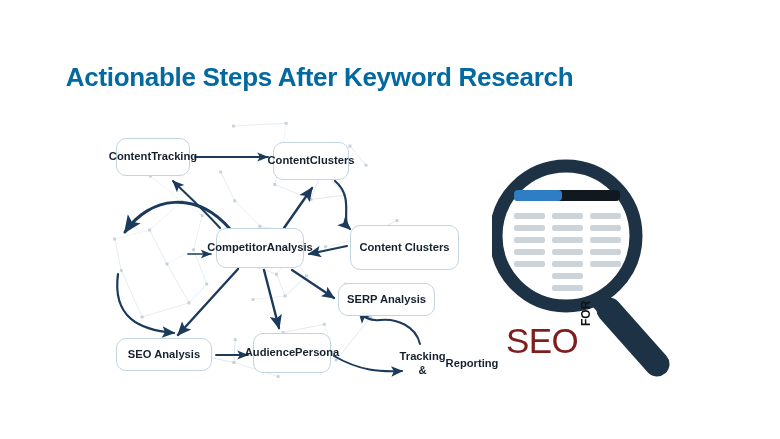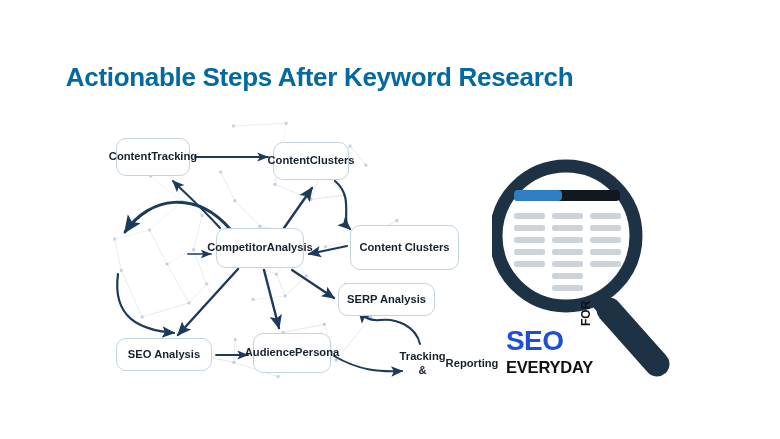--- a/index.html
+++ b/index.html
@@ -38,22 +38,22 @@
 
   
   #logo-area{position:absolute;left:492px;top:150px;width:190px;height:245px;}
   #glass{position:absolute;left:0;top:0;width:190px;height:230px;}
   #brand{
     position:absolute;left:14px;top:175px;width:120px;height:62px;
   }
   #brand-seo-row{position:relative;height:33px;}
   #brand-seo{
     position:absolute;left:0;top:0;
-    font-size:28px;font-weight:700;letter-spacing:-0.6px;
-    color:#1d4ed8;line-height:31px;font-family:"Liberation Sans",sans-serif;
+    font-size:35px;font-weight:400;letter-spacing:-0.6px;
+    color:#7f1d1d;line-height:31px;font-family:"Liberation Sans",sans-serif;
   }
   #brand-for{
     position:absolute;left:74px;top:1px;
     font-size:12px;font-weight:800;color:#111111;
     line-height:12px;letter-spacing:0px;
     transform:rotate(-90deg);transform-origin:left top;
     white-space:nowrap;
   }
   #brand-everyday{
     position:absolute;left:0;top:33px;
@@ -283,17 +283,16 @@
             <rect x="60" y="135" width="31" height="6" rx="2.2"></rect>
           </g>
       </g>
     </svg>
 
     <div id="brand">
       <div id="brand-seo-row">
         <span id="brand-seo">SEO</span>
         <span id="brand-for">FOR</span>
       </div>
-      <div id="brand-everyday">EVERYDAY</div>
     </div>
   </div>
 
 </div>
 
 </body></html>

